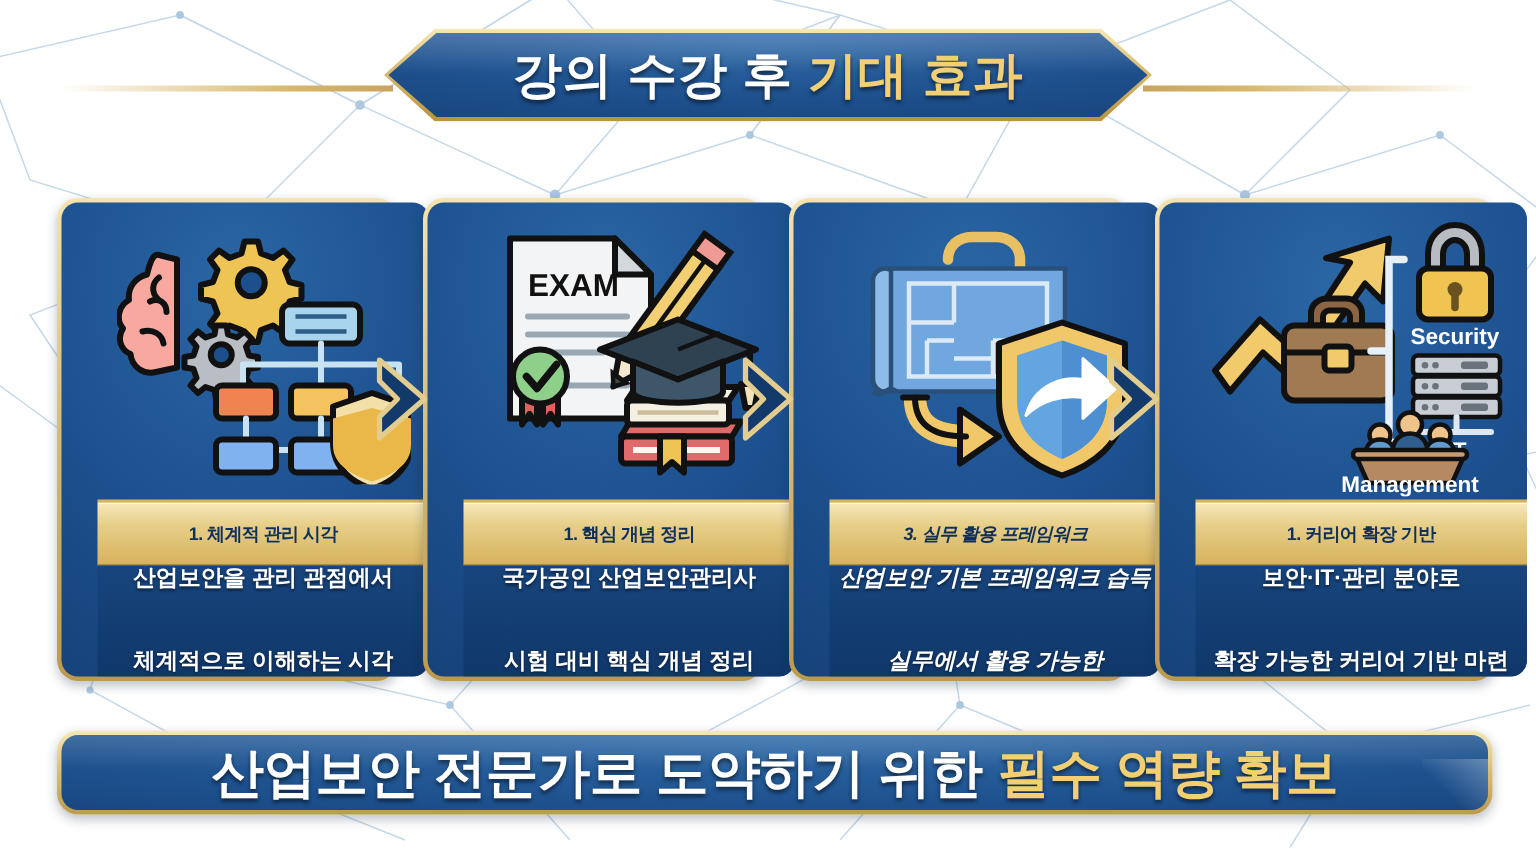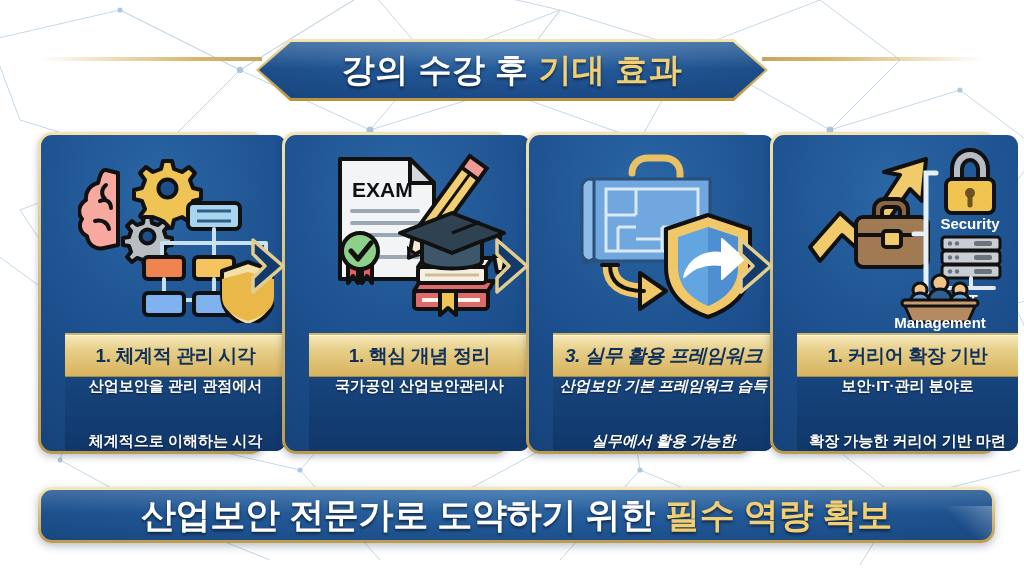--- a/index.html
+++ b/index.html
@@ -9,21 +9,21 @@
     font-family:"Liberation Sans","DejaVu Sans",sans-serif;
     position:relative;
   }
   #stage{position:absolute;inset:0;width:1024px;height:572px;}
 
   
   #bg-net{position:absolute;inset:0;width:1024px;height:572px;z-index:0;}
 
   
   #title-banner{
-    position:absolute;left:256px;top:39px;width:512px;height:62px;z-index:3;
+    position:absolute;left:256px;top:19px;width:512px;height:62px;z-index:3;
   }
   #title-banner .hexwrap{position:absolute;inset:0;}
   #title-banner .hex-outer{
     position:absolute;inset:0;
     background:linear-gradient(180deg,#f6e7b4 0%,#d9bb70 45%,#b8923f 100%);
     clip-path:polygon(0% 50%,34px 0%,calc(100% - 34px) 0%,100% 50%,calc(100% - 34px) 100%,34px 100%);
   }
   #title-banner .hex-inner{
     position:absolute;left:3px;top:3px;right:3px;bottom:3px;
     background:
@@ -69,21 +69,21 @@
     position:relative;width:100%;height:100%;border-radius:11px;overflow:hidden;
     background:radial-gradient(130% 120% at 48% 18%,#2b66a5 0%,#1c4f8d 45%,#123a6c 100%);
     display:flex;flex-direction:column;padding-left:24px;
   }
   .card-art{position:relative;flex:1 1 auto;min-height:0;}
   .card-art svg{position:absolute;left:50%;top:50%;transform:translate(-50%,-50%);}
 
   .card-title{
     flex:0 0 42px;display:flex;align-items:center;justify-content:center;
     background:linear-gradient(180deg,#f7e9bd 0%,#e6cd86 38%,#d6b25c 100%);
-    color:#10305c;font-size:19px;font-weight:bold;letter-spacing:-.4px;
+    color:#10305c;font-size:12px;font-weight:bold;letter-spacing:-.4px;
     border-top:2px solid #a9accf00;
     box-shadow:inset 0 1px 0 rgba(255,255,255,.7),inset 0 -1px 0 rgba(120,90,30,.45);
     white-space:nowrap;
   }
   .card-desc{
     flex:0 0 74px;display:flex;flex-direction:column;align-items:center;justify-content:space-between;
     gap:3px;color:#ffffff;font-size:15px;font-weight:bold;line-height:1.25;
     background:linear-gradient(180deg,#17457d 0%,#10376a 100%);
     text-shadow:0 1px 2px rgba(0,0,0,.55);
     white-space:nowrap;
@@ -295,20 +295,21 @@
               <path d="M100 96 l0 20 c0 10 60 10 60 0 l0 -20 l-30 12 z" fill="#3d5669" stroke="#111" stroke-width="4" stroke-linejoin="round"></path>
               <path d="M178 89 l0 22" fill="none" stroke="#111" stroke-width="4" stroke-linecap="round"></path>
               <path d="M172 111 l12 0 l-3 16 l-6 0 z" fill="#f3e3ba" stroke="#111" stroke-width="4" stroke-linejoin="round"></path>
               <path d="M130 88 l28 -11" fill="none" stroke="#111" stroke-width="3"></path>
             </g>
           </svg>
         </div>
         <div class="card-title">1. 핵심 개념 정리</div>
         <div class="card-desc">
           <span>국가공인 산업보안관리사</span>
+          <span>시험 대비 핵심 개념 정리</span>
         </div>
       </div>
     </div>
 
     <div class="card" style="left:526px;font-style:italic;">
       <div class="card-in">
         <div class="card-art">
           <svg width="196" height="178" viewBox="0 0 196 178">
 
             <g>

